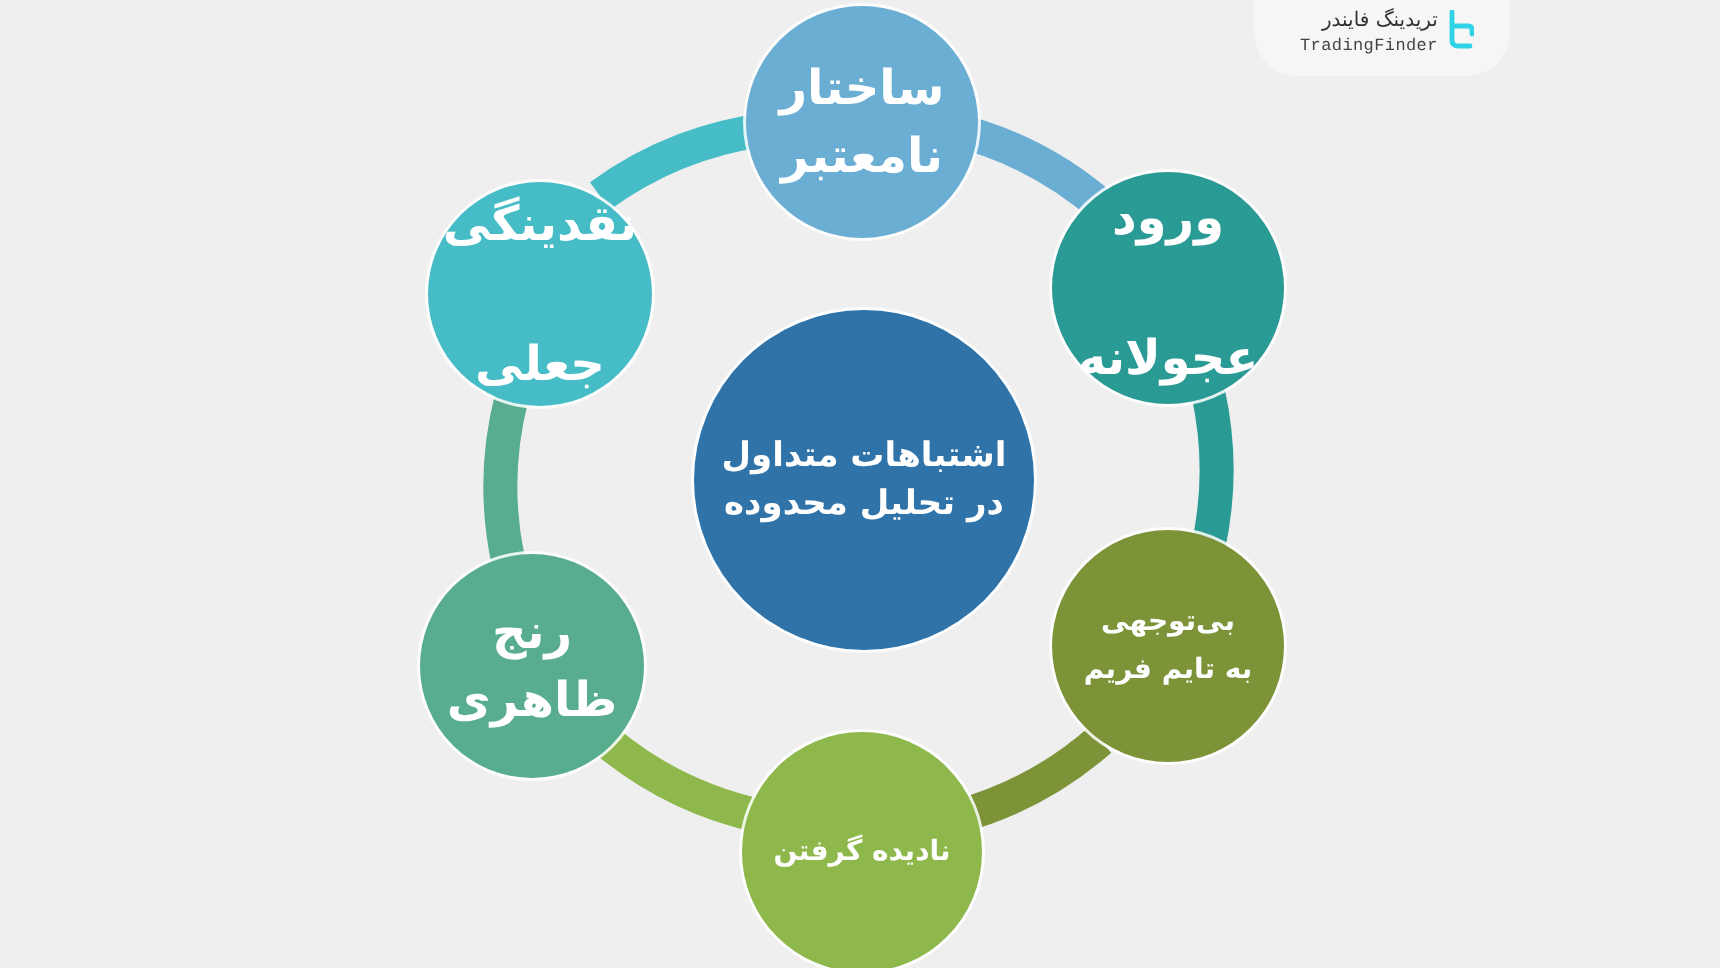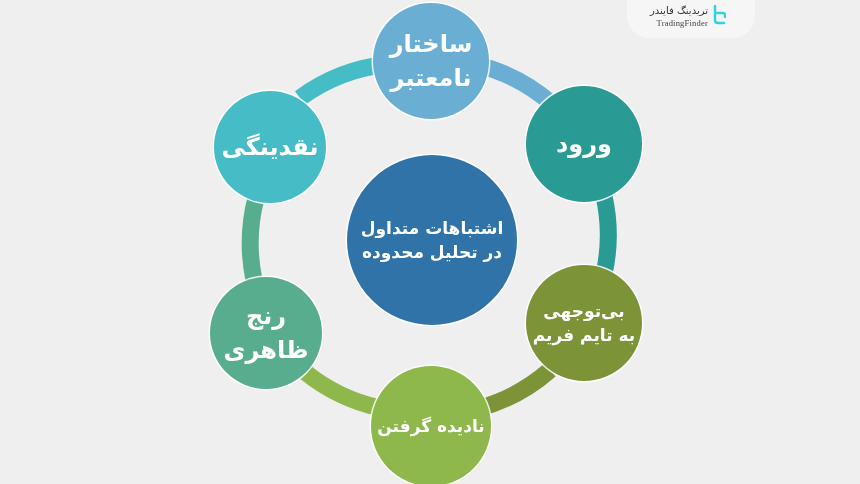--- a/index.html
+++ b/index.html
@@ -41,21 +41,21 @@
     .logo-fa {
       font-size: 10px;
       color: #333;
       direction: rtl;
       font-family: "DejaVu Sans", sans-serif;
     }
     .logo-en {
       font-size: 8.5px;
       color: #444;
       margin-top: 3px;
-      font-family: Liberation Serif, serif;
+      font-family: Liberation Mono, monospace;
       letter-spacing: 0.2px;
     }
     svg.ring {
       position: absolute;
       left: 0;
       top: 0;
     }
     .node {
       position: absolute;
       border-radius: 50%;
@@ -70,21 +70,21 @@
     }
     .node .line {
       display: block;
       white-space: nowrap;
     }
     .node.big .line {
       font-size: 24px;
       line-height: 34px;
     }
     .node.med .line {
-      font-size: 17px;
+      font-size: 14px;
       line-height: 24px;
     }
     .node.center .line {
       font-size: 17px;
       line-height: 24px;
     }
     .node .latin {
       direction: ltr;
       font-family: "Liberation Sans", sans-serif;
     }
@@ -125,31 +125,33 @@
   <span class="line">در تحلیل محدوده</span>
 </div>
 
 <div class="node big" style="left:373px; top:3px; width:116px; height:116px; background:#6aaed4;">
   <span class="line">ساختار</span>
   <span class="line">نامعتبر</span>
 </div>
 
 <div class="node big" style="left:526px; top:86px; width:116px; height:116px; background:#2a9a94;gap:36px;">
   <span class="line">ورود</span>
+  <span class="line">عجولانه</span>
 </div>
 
 <div class="node med" style="left:526px; top:265px; width:116px; height:116px; background:#7c9338;">
   <span class="line">بی‌توجهی</span>
   <span class="line">به تایم فریم</span>
 </div>
 
 <div class="node med" style="left:371px; top:366px; width:120px; height:120px; background:#8fb84c;">
   <span class="line">نادیده گرفتن</span>
 </div>
 
 <div class="node big" style="left:210px; top:277px; width:112px; height:112px; background:#58ad8e;">
   <span class="line">رنج</span>
   <span class="line">ظاهری</span>
 </div>
 
 <div class="node big" style="left:214px; top:91px; width:112px; height:112px; background:#45bcc6;gap:36px;">
   <span class="line">نقدینگی</span>
+  <span class="line">جعلی</span>
 </div>
 
 </body></html>

